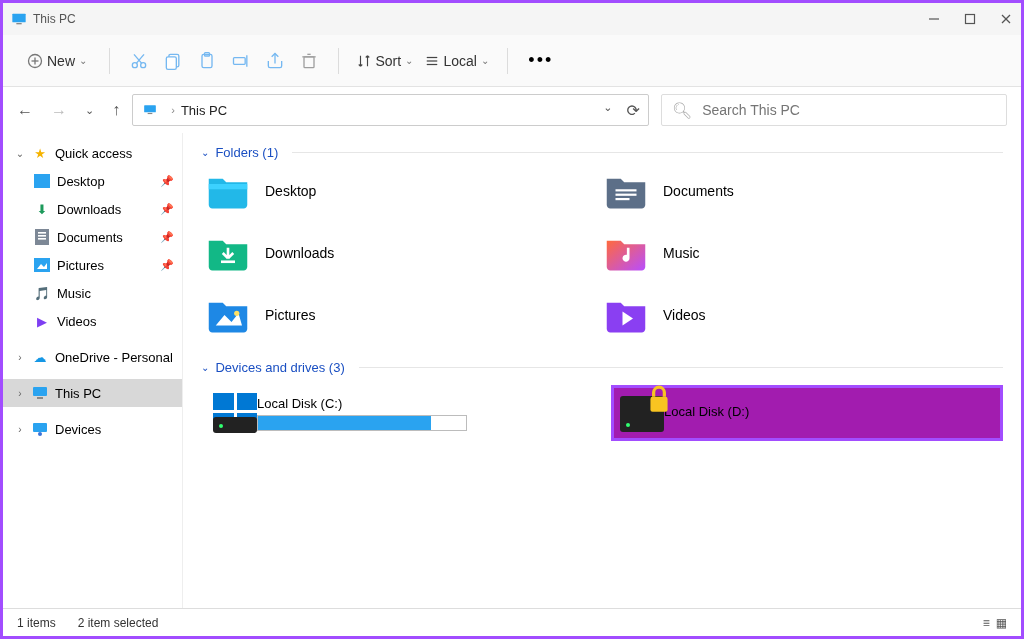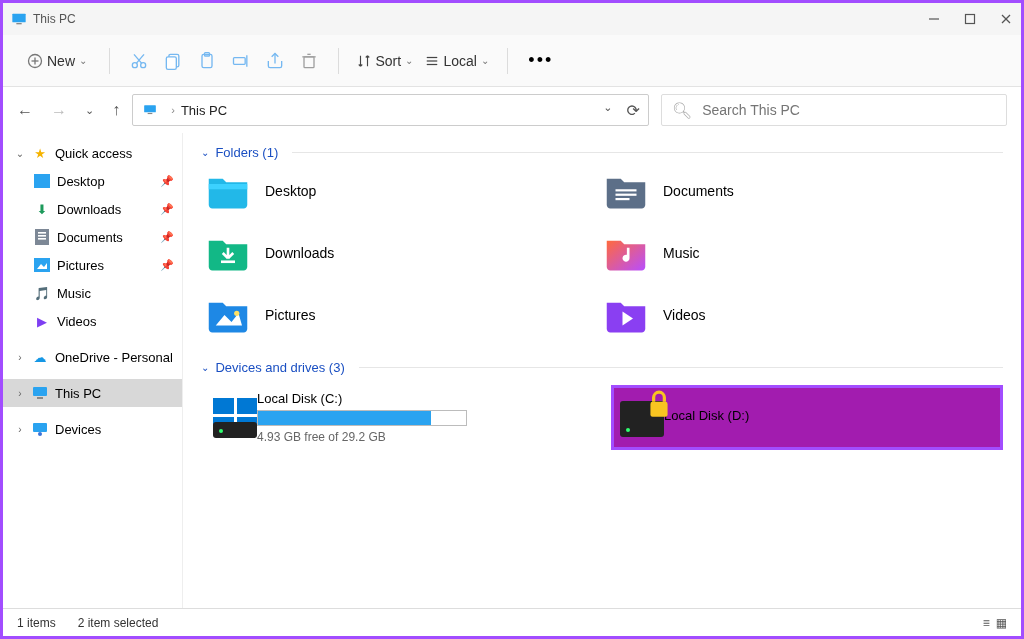--- a/index.html
+++ b/index.html
@@ -341,21 +341,20 @@
               <div></div>
               <div></div>
             </div>
           <div class="dicon" style="margin-top:-12px;width:44px;height:16px;"></div>
         </div>
         <div>
           <div class="dname">Local Disk (C:)</div>
           <div class="bar">
               <div class="fill" style="width:83%"></div>
             </div>
-          <div class="sub">4.93 GB free of 29.2 GB</div>
         </div>
       </div>
       <div class="drive selected">
         <div style="position:relative">
           <div class="dicon"></div>
           <svg class="lock" width="26" height="30" viewBox="0 0 24 28">
               <rect x="4" y="12" width="16" height="14" rx="2" fill="#f8c421"></rect>
               <path d="M7 12v-4a5 5 0 0110 0v4" fill="none" stroke="#f8c421" stroke-width="3"></path>
             </svg>
         </div>

